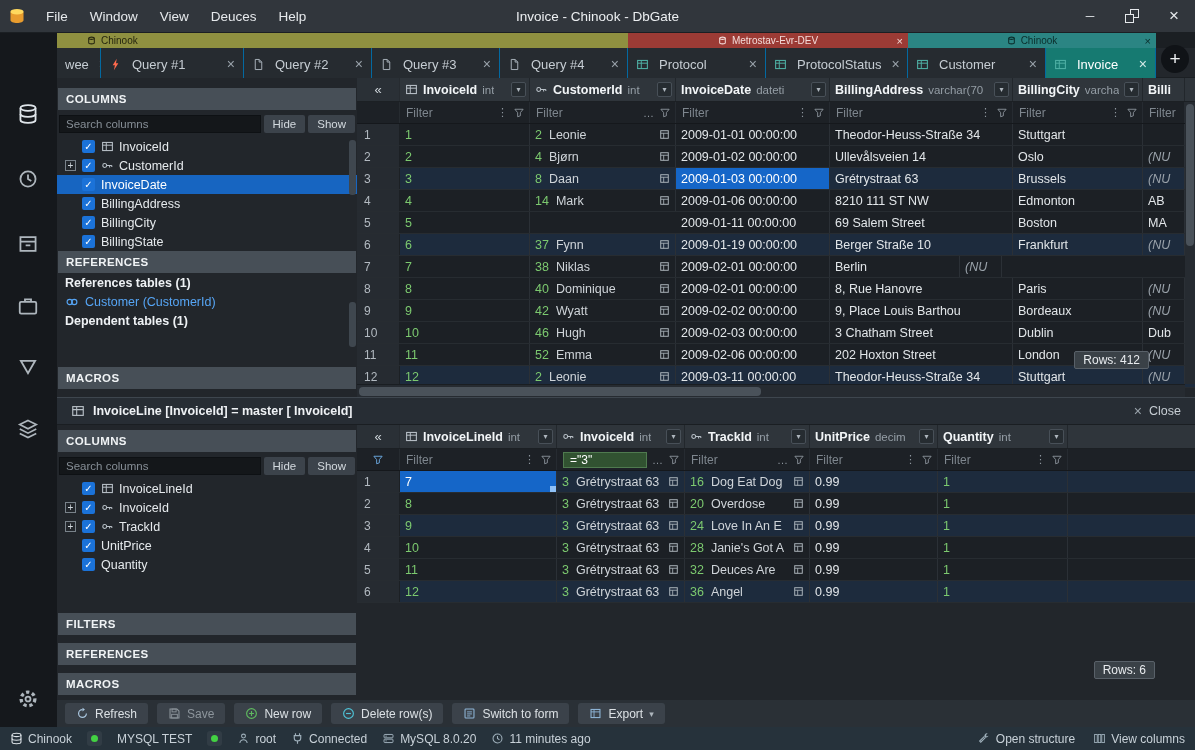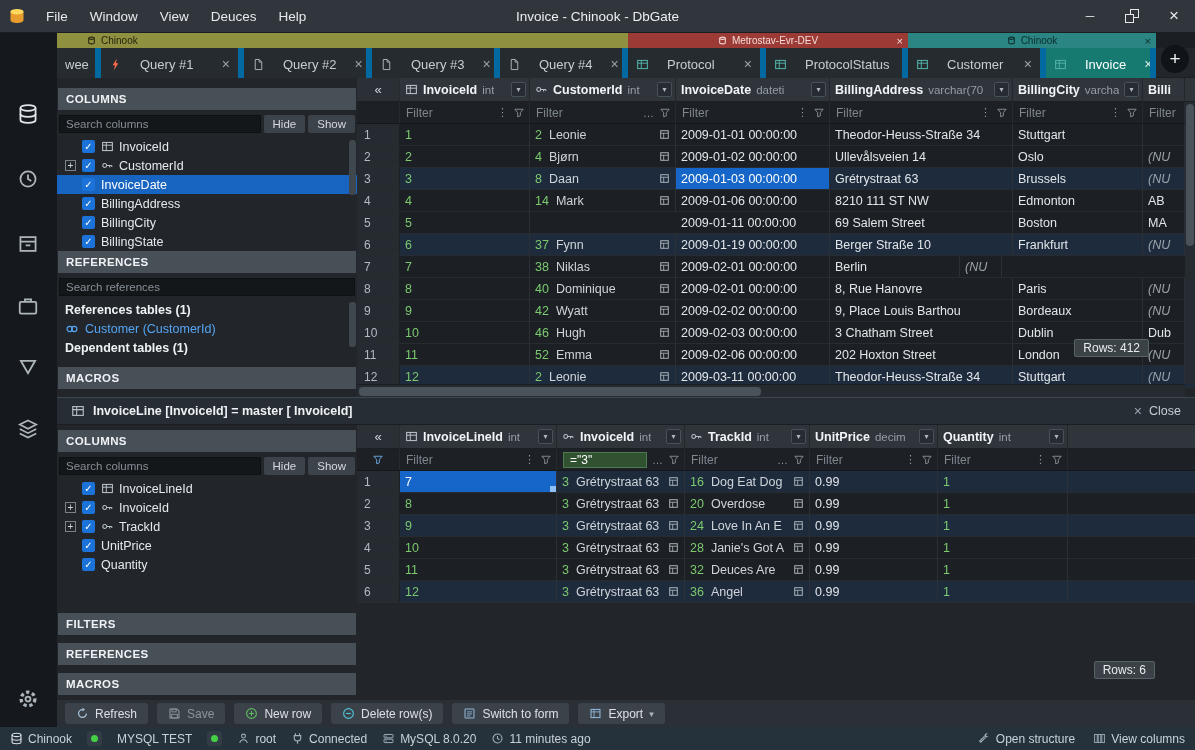--- a/index.html
+++ b/index.html
@@ -28,21 +28,21 @@
 .gseg{height:100%;display:flex;align-items:center;font-size:10px;gap:5px;position:relative}
 .gseg .gx{position:absolute;right:5px;font-size:11px;line-height:10px}
 .gseg.yellow{width:571px;background:#8f9040;color:#26260f;padding-left:30px}
 .gseg.red{width:280px;background:#9c3b35;color:#f3dcda;justify-content:center}
 .gseg.teal{width:248px;background:#2b8583;color:#0b2e2c;justify-content:center}
 .gdb{width:9px;height:9px}
 
 
 .tabbar{position:absolute;left:57px;top:48px;width:1138px;height:30px;background:#23272c;
   display:flex;border-bottom:1px solid #1b1f23}
-.tab{display:flex;align-items:center;padding:16px 8px;gap:18px;border-right:6px solid #0369a1;
+.tab{display:flex;align-items:center;padding:16px 8px;gap:10px;border-right:1px solid #0369a1;
   font-size:13px;color:#c6cdd3;overflow:hidden;white-space:nowrap;background:#262b30;flex:none}
 .tab.active{background:#167a71;color:#fff}
 .tab-ic{width:13px;height:13px}
 .tab-close{color:#9aa3ab;font-size:14px;margin-left:auto}
 .tab.active .tab-close{color:#d6ebe8}
 .plus-btn{position:absolute;left:1161px;top:45px;width:28px;height:28px;border-radius:50%;
   background:#101317;color:#eef1f3;display:flex;align-items:center;justify-content:center;font-size:19px;z-index:5}
 
 
 .rail{position:absolute;left:0;top:33px;width:57px;height:694px;background:#15181c}
@@ -392,23 +392,20 @@
           <span class="checkbox">✓</span>
           <span class="tree-label">BillingCity</span>
         </div>
         <div class="tree-row">
           <span class="exp-slot"></span>
           <span class="checkbox">✓</span>
           <span class="tree-label">BillingState</span>
         </div>
       </div>
     <div class="phdr">REFERENCES</div>
-    <div class="searchrow">
-      <div class="search">Search references</div>
-    </div>
     <div class="bold-line">References tables (1)</div>
     <div class="link-line">
       <span class="icon link-ic">
           <svg viewBox="0 0 16 16">
             <circle cx="5.4" cy="8" r="3" fill="none" stroke="#56a5f5" stroke-width="1.3"></circle>
             <circle cx="10.6" cy="8" r="3" fill="none" stroke="#56a5f5" stroke-width="1.3"></circle>
           </svg>
         </span>
       <span>Customer (CustomerId)</span>
     </div>
@@ -723,21 +720,21 @@
                 <path d="M2.5 6.2h11M6.8 6.2v7.3" stroke="#aeb6bd" stroke-width="1.2"></path>
               </svg>
             </span>
           </div>
           <div class="g-cell" style="width: 154px;">2009-03-11 00:00:00</div>
           <div class="g-cell" style="width: 183px;">Theodor-Heuss-Straße 34</div>
           <div class="g-cell" style="width: 130px;">Stuttgart</div>
           <div class="g-cell isnull" style="width: 42px;">(NU</div>
         </div>
       </div>
-    <div class="rows-badge" style="right:46px;top:261px">Rows: 412</div>
+    <div class="rows-badge" style="right:46px;top:273px">Rows: 412</div>
     <div class="vscroll">
         <div class="thumb"></div>
       </div>
     <div class="hscroll">
         <div class="thumb"></div>
       </div>
   </div>
 
   <div class="detailbar">
     <span class="icon detail-ic">

